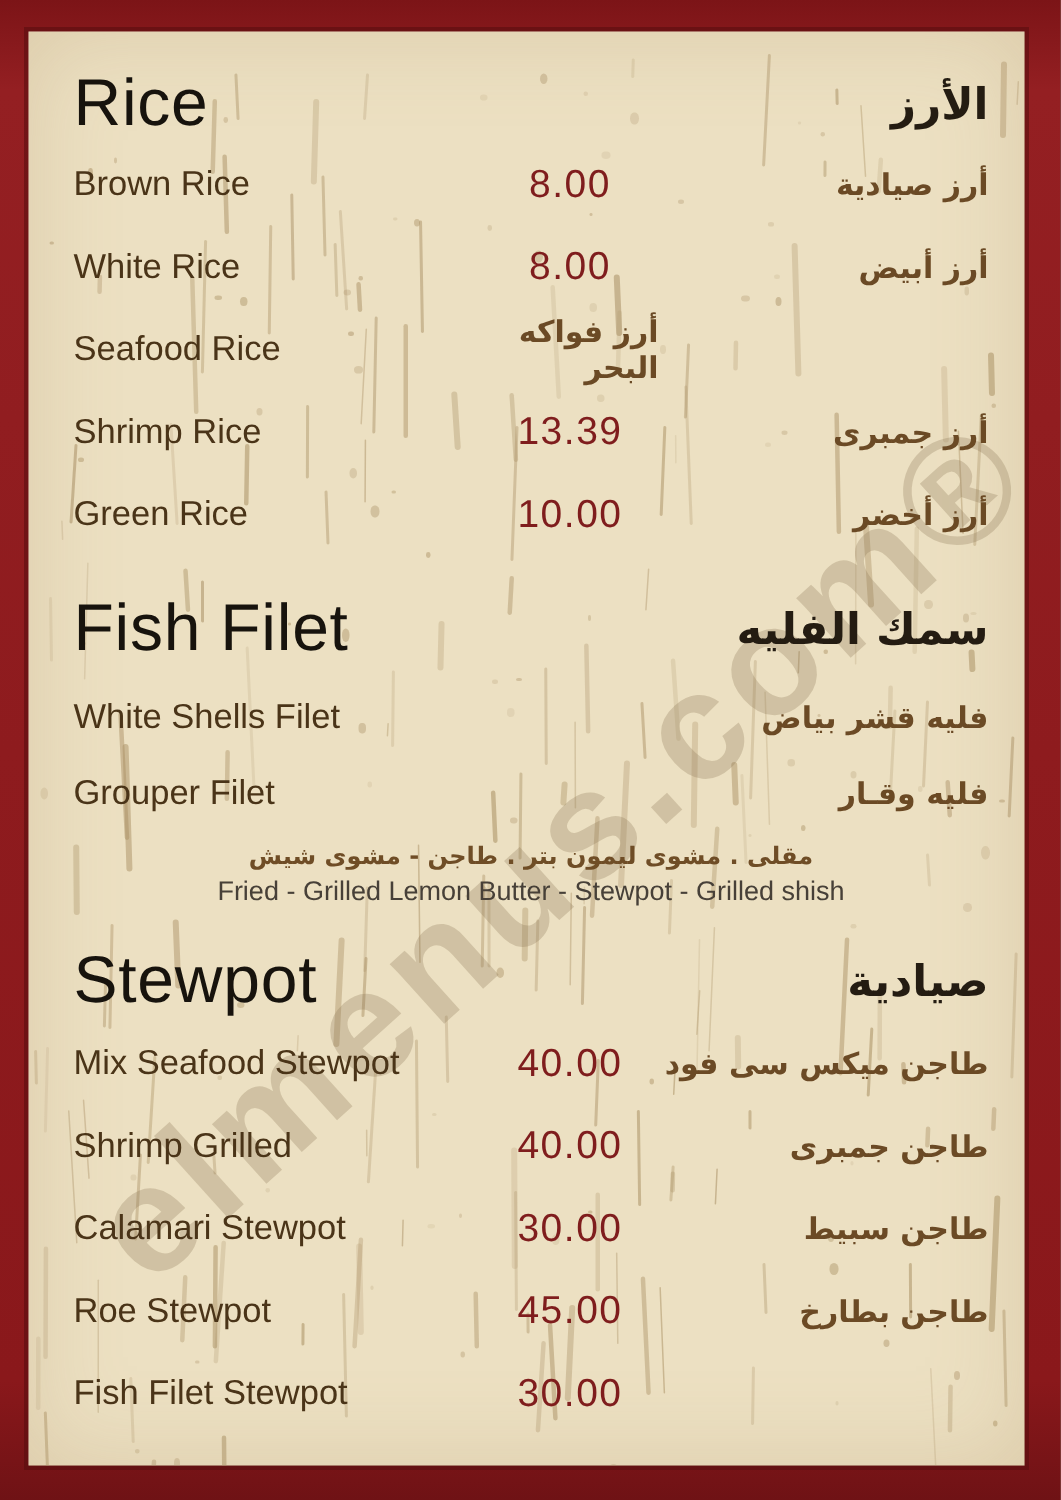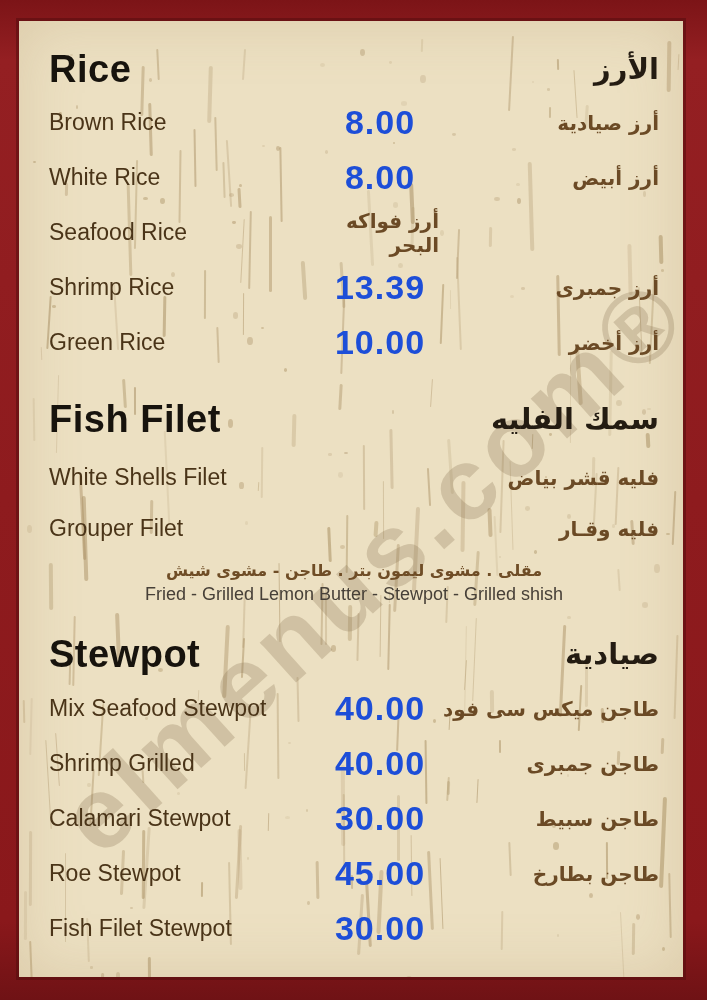--- a/index.html
+++ b/index.html
@@ -22,27 +22,27 @@
   .watermark{
     position:absolute;z-index:2;
     left:355px;top:545px;
     transform:translate(-50%,-50%) rotate(-42deg);
     font-size:102px;font-weight:700;letter-spacing:6px;
     color:rgba(138,115,84,.28);
     white-space:nowrap;pointer-events:none;
   }
   .content{position:relative;z-index:3;padding:22px 24px 0 30px;}
   .sec-head{display:flex;justify-content:space-between;align-items:center;}
-  .sec-en{font-size:38px;font-weight:700;color:#17130d;letter-spacing:.5px;}
+  .sec-en{font-size:44px;font-weight:400;color:#17130d;letter-spacing:.5px;}
   .sec-ar{font-size:29px;font-weight:700;color:#241c12;}
   .ar{direction:rtl;font-family:"DejaVu Sans", sans-serif;}
   .row{display:grid;grid-template-columns:272px 118px 1fr;align-items:center;height:55px;}
   .row.short{height:51px;}
   .item-en{font-size:23px;font-weight:400;color:#4a3418;}
-  .price{font-size:34px;font-weight:700;color:#1d4ed8;text-align:center;letter-spacing:1px;}
+  .price{font-size:26px;font-weight:400;color:#7f1d1d;text-align:center;letter-spacing:1px;}
   .item-ar{font-size:20px;font-weight:700;color:#6b4a25;text-align:right;}
   .head-rice{height:52px;}
   .head-fish{margin-top:24px;height:50px;}
   .head-stew{margin-top:20px;height:54px;}
   .fish-rows{margin-top:8px;}
   .note{margin-top:6px;text-align:center;}
   .note-ar{font-size:16px;font-weight:700;color:#6f4d26;line-height:22px;}
   .note-en{font-size:18px;font-weight:400;color:#474038;line-height:25px;}
 </style>
 </head>

